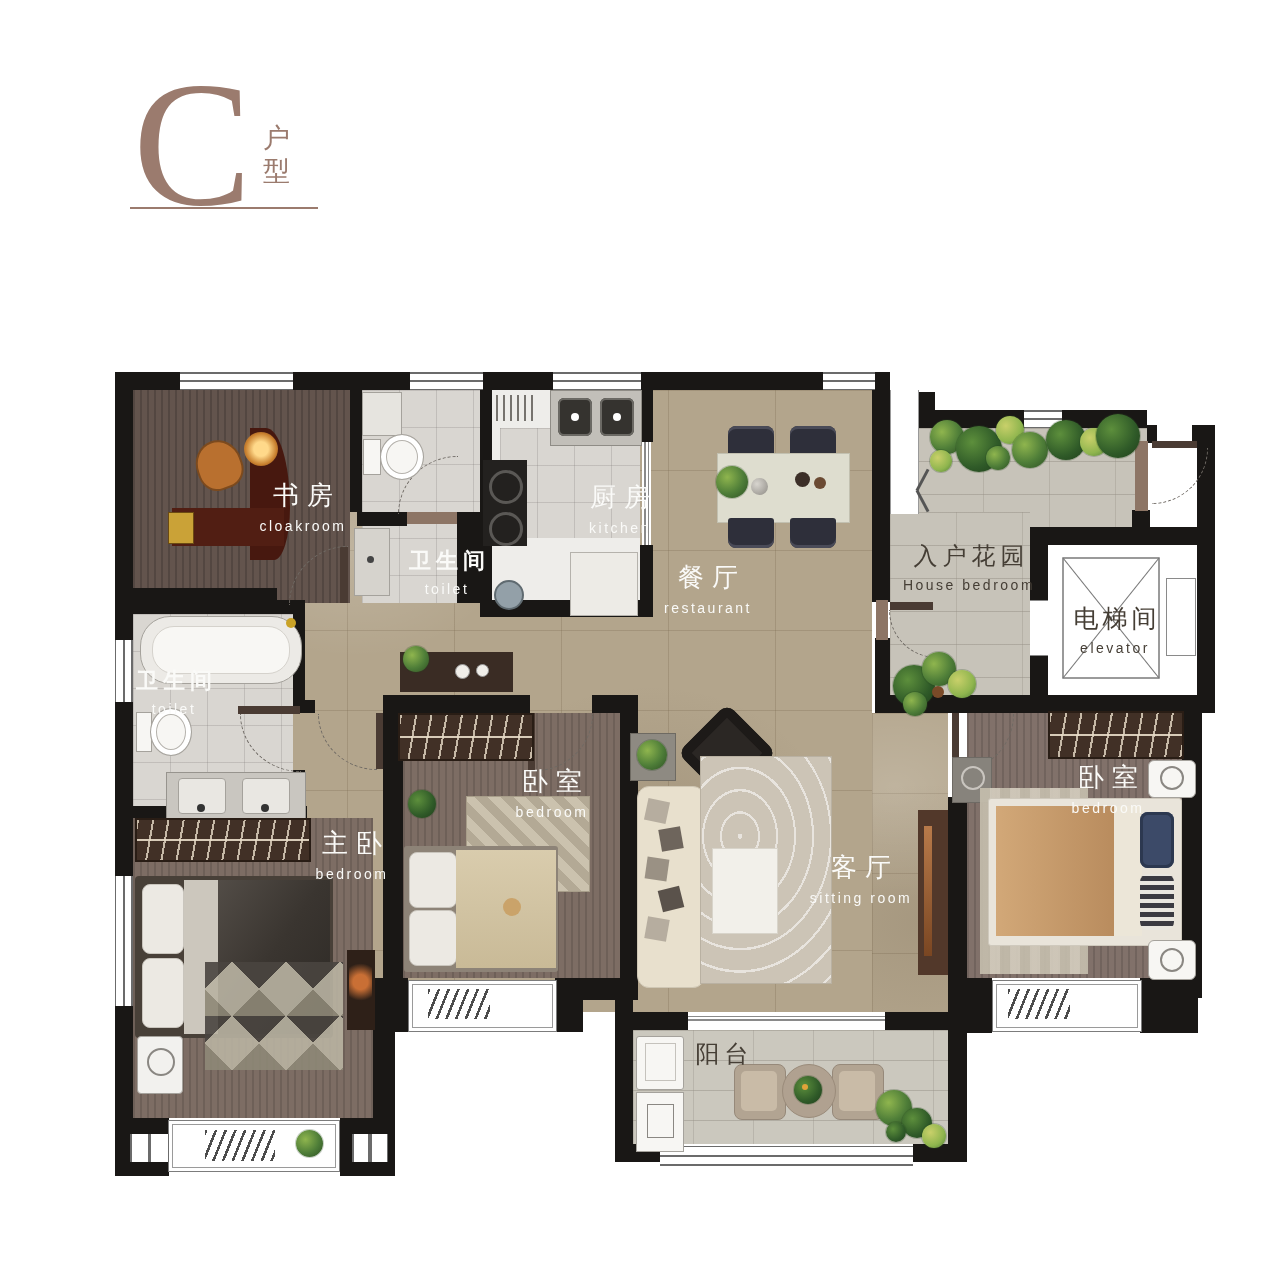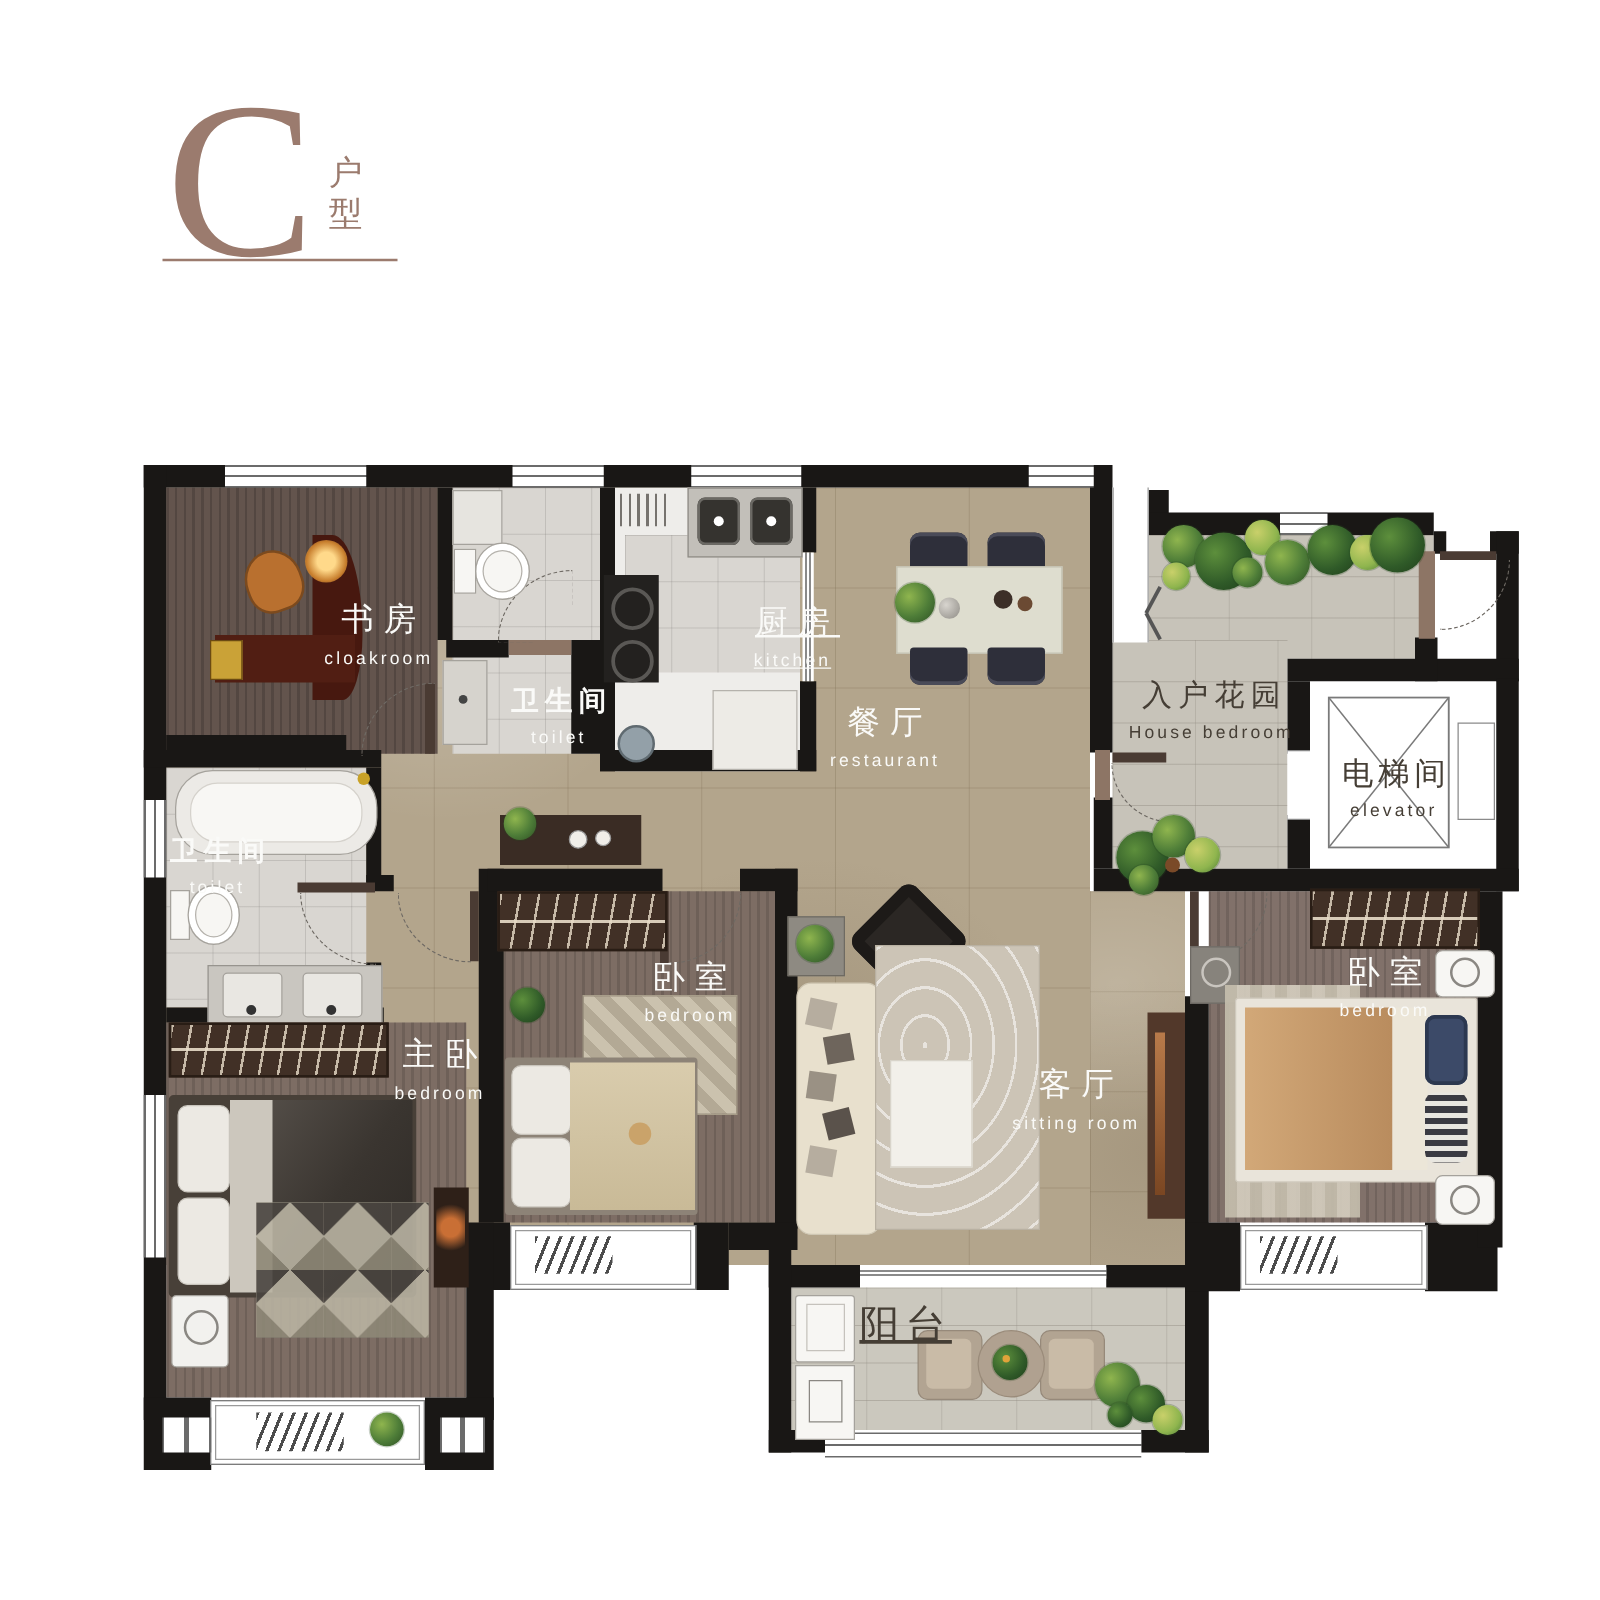--- a/index.html
+++ b/index.html
@@ -368,21 +368,21 @@
 
   <div>
     <div class="rl light" style="left:303px;top:478px;">
       <div class="zh">书房</div>
         <div class="en">cloakroom</div>
     </div>
     <div class="rl light sm" style="left:447px;top:546px;">
       <div class="zh">卫生间</div>
         <div class="en">toilet</div>
     </div>
-    <div class="rl light" style="left:634px;top:480px;text-decoration:underline;">
+    <div class="rl light" style="left:620px;top:480px;">
       <div class="zh">厨房</div>
         <div class="en">kitchen</div>
     </div>
     <div class="rl light" style="left:708px;top:560px;">
       <div class="zh">餐厅</div>
         <div class="en">restaurant</div>
     </div>
     <div class="rl dark" style="left:969px;top:540px;">
       <div class="zh" style="font-size:24px;letter-spacing:5px;text-indent:5px;">入户花园</div>
       <div class="en">House bedroom</div>
@@ -405,17 +405,17 @@
     </div>
     <div class="rl light" style="left:861px;top:850px;">
       <div class="zh">客厅</div>
         <div class="en">sitting room</div>
     </div>
     <div class="rl light" style="left:1108px;top:760px;">
       <div class="zh">卧室</div>
         <div class="en">bedroom</div>
     </div>
     <div class="rl dark" style="left:722px;top:1038px;">
-      <div class="zh" style="font-size:32px;letter-spacing:5px;text-indent:5px;text-decoration:underline;">阳台</div>
+      <div class="zh" style="font-size:24px;letter-spacing:5px;text-indent:5px;">阳台</div>
     </div>
   </div>
 
 </div>
 
 </body></html>

